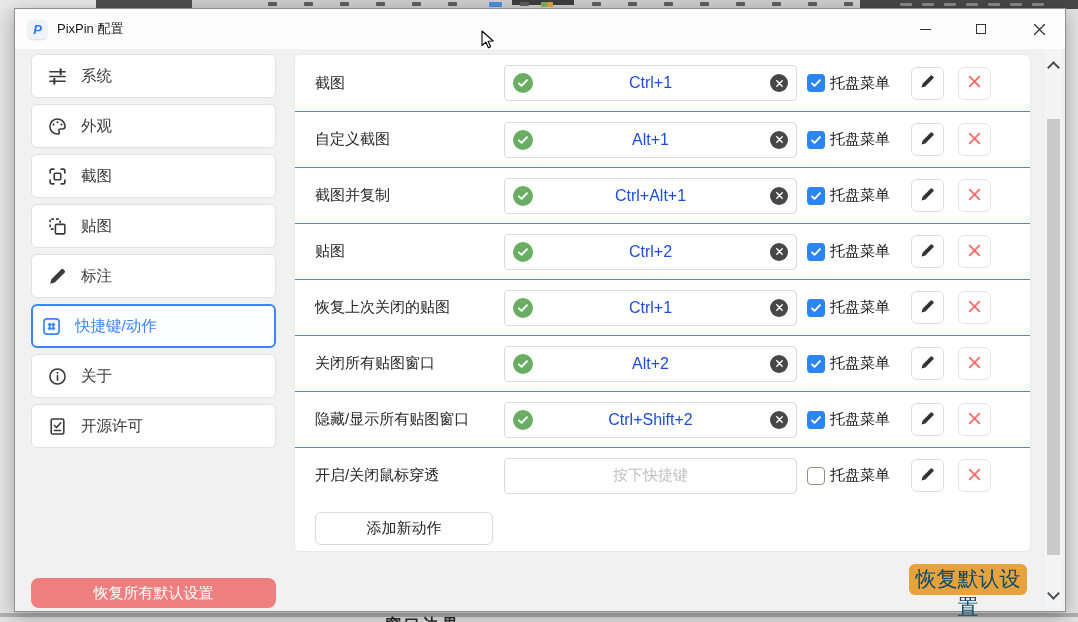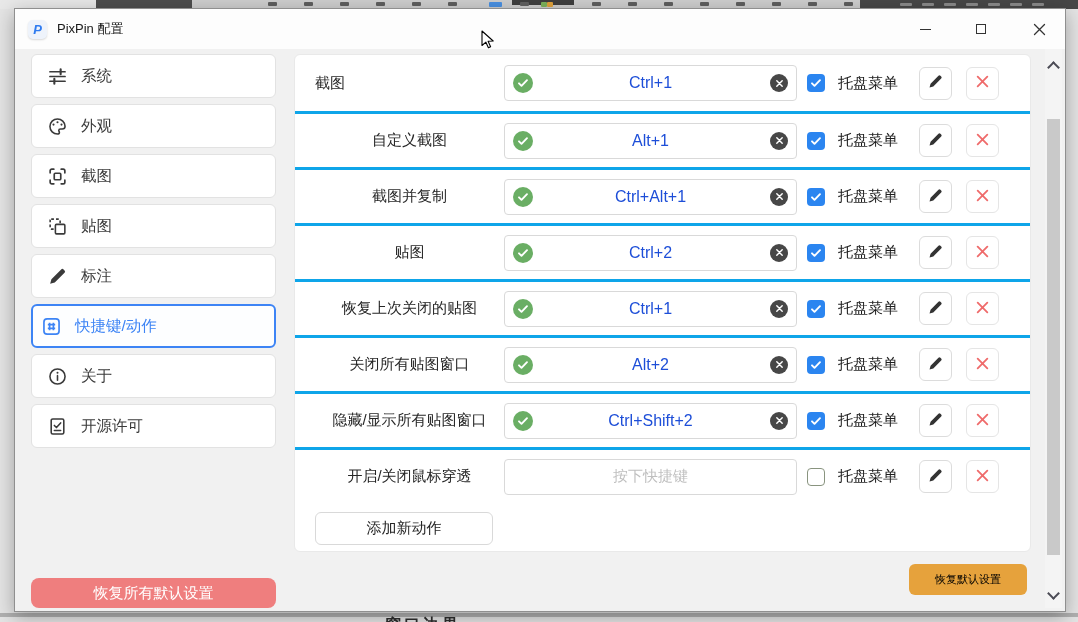--- a/index.html
+++ b/index.html
@@ -30,48 +30,48 @@
   .side-item{height:44px;margin-bottom:6px;background:#fff;border:1px solid #e2e2e2;border-radius:6px;
              display:flex;align-items:center;padding-left:15px;gap:13px;color:#3a3a3a;box-sizing:border-box;}
   .side-item.selected{border:2px solid #3d84f5;color:#3d84f5;padding-left:8px;background:#fdfeff;}
   .side-icon{width:21px;height:21px;display:flex;flex-shrink:0;}
   .side-icon svg{width:100%;height:100%;}
   .side-label{font-size:15.5px;}
   
   .main-card{position:absolute;left:279px;top:45px;width:737px;height:498px;background:#fff;
              border:1px solid #e9e9e9;border-radius:6px;box-sizing:border-box;}
   .hk-row{display:flex;align-items:center;height:56px;padding:0 16px 0 20px;box-sizing:border-box;}
-  .hk-row + .hk-row{border-top:3px solid #0ea5e9;text-align:center;}
+  .hk-row + .hk-row{border-top:1px solid #0ea5e9;}
   .hk-label{width:189px;font-size:15px;color:#262626;flex-shrink:0;}
   .hk-input{position:relative;width:293px;height:36px;border:1px solid #d9d9d9;border-radius:4px;
             background:#fff;display:flex;align-items:center;justify-content:center;box-sizing:border-box;flex-shrink:0;}
   .ok-badge{position:absolute;left:8px;width:20px;height:20px;border-radius:50%;background:#6aae64;
             display:flex;align-items:center;justify-content:center;}
   .clear-badge{position:absolute;right:8px;width:18px;height:18px;border-radius:50%;background:#474747;
                display:flex;align-items:center;justify-content:center;cursor:pointer;}
   .hk-value{font-size:16px;color:#1d4ed8;}
   .hk-value.placeholder{color:#bfbfbf;font-size:15px;}
-  .tray{display:flex;align-items:center;margin-left:10px;gap:13px;}
+  .tray{display:flex;align-items:center;margin-left:10px;gap:5px;}
   .cbx{width:18px;height:18px;border-radius:4px;box-sizing:border-box;display:flex;align-items:center;
        justify-content:center;flex-shrink:0;}
   .cbx.checked{background:#2b85f0;}
   .cbx.un{background:#fff;border:1.5px solid #89947f;}
   .tray-label{font-size:15px;color:#1d1d1d;white-space:nowrap;}
   .icon-btn{width:33px;height:33px;border-radius:6px;border:1px solid #dcdcdc;background:#fff;
             display:flex;align-items:center;justify-content:center;padding:0;cursor:pointer;}
   .icon-btn.edit{margin-left:21px;}
   .icon-btn.danger{margin-left:14px;border-color:#e5e5e5;}
   .add-row{padding:9px 0 0 20px;}
   .add-btn{width:178px;height:33px;border:1px solid #d9d9d9;border-radius:6px;background:#fff;
            font-size:15px;color:#262626;font-family:"Liberation Sans",sans-serif;cursor:pointer;}
   
   .reset-all-btn{position:absolute;left:16px;top:569px;width:245px;height:30px;background:#ef7e7e;
                  color:#fff;border:none;border-radius:8px;font-size:15px;font-family:"Liberation Sans",sans-serif;cursor:pointer;}
   .reset-def-btn{position:absolute;left:894px;top:555px;width:118px;height:31px;background:#e6a23c;
-                 color:#000000;border:none;border-radius:6px;font-size:11px;font-family:"Liberation Sans",sans-serif;cursor:pointer;}
+                 color:#0c4a6e;border:none;border-radius:6px;font-size:21px;font-family:"Liberation Sans",sans-serif;cursor:pointer;}
   
   .scrollbar{position:absolute;right:3px;top:40px;bottom:3px;width:17px;background:#f4f4f4;}
   .sb-thumb{position:absolute;left:2px;right:2px;top:70px;height:436px;background:#c9c9c9;}
   .chev{position:absolute;left:4px;width:7px;height:7px;border-right:2px solid #4b4b55;border-bottom:2px solid #4b4b55;}
   .chev.up{top:14px;transform:rotate(-135deg);}
   .chev.down{bottom:10px;transform:rotate(45deg);}
   
   .cursor{position:absolute;left:481px;top:30px;width:16px;height:21px;}
 </style>
 </head>

